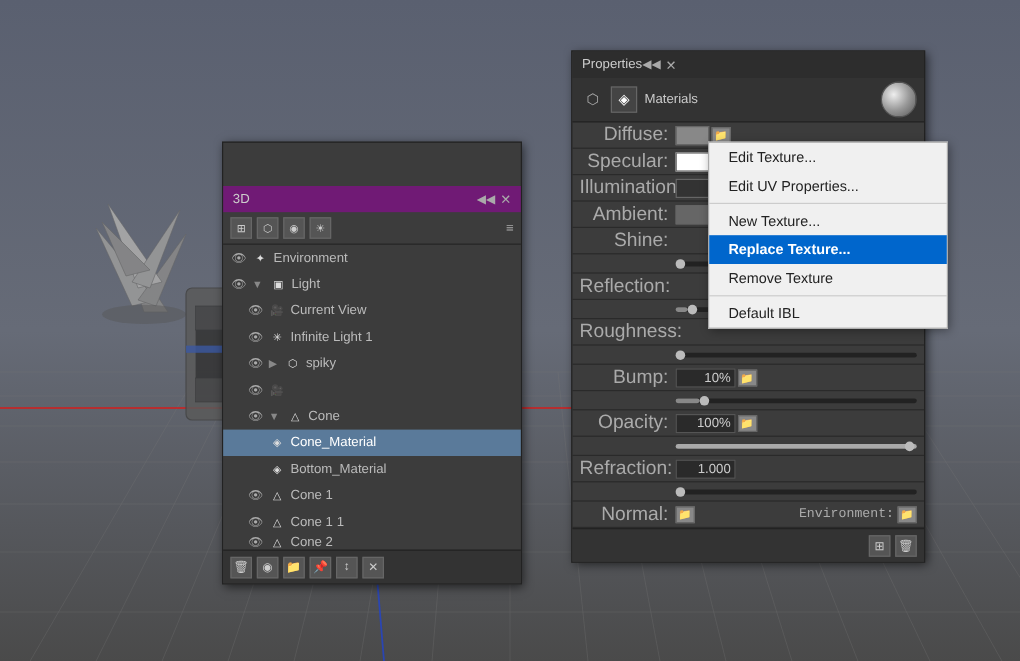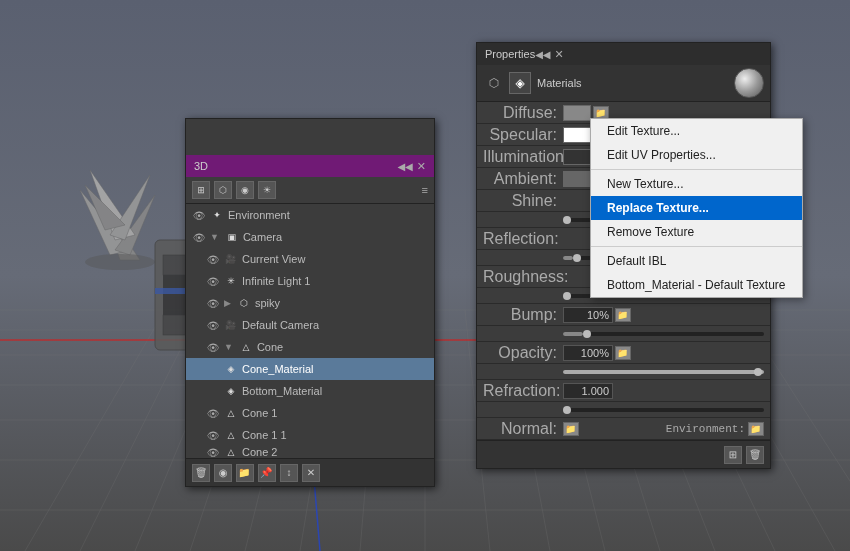--- a/index.html
+++ b/index.html
@@ -445,21 +445,21 @@
     <div class="layer-item">
       <span class="eye-icon">👁</span>
       <span class="layer-icon">✦</span>
       <span class="layer-label">Environment</span>
     </div>
 
     <div class="layer-item">
       <span class="eye-icon">👁</span>
       <span class="chevron">▼</span>
       <span class="layer-icon">▣</span>
-      <span class="layer-label">Camera</span>
+      <span class="layer-label">Light</span>
     </div>
 
     <div class="layer-item layer-indent-1">
       <span class="eye-icon">👁</span>
       <span class="layer-icon">🎥</span>
       <span class="layer-label">Current View</span>
     </div>
 
     <div class="layer-item layer-indent-1">
       <span class="eye-icon">👁</span>
@@ -470,21 +470,20 @@
     <div class="layer-item layer-indent-1">
       <span class="eye-icon">👁</span>
       <span class="chevron">▶</span>
       <span class="layer-icon">⬡</span>
       <span class="layer-label">spiky</span>
     </div>
 
     <div class="layer-item layer-indent-1">
       <span class="eye-icon">👁</span>
       <span class="layer-icon">🎥</span>
-      <span class="layer-label">Default Camera</span>
     </div>
 
     <div class="layer-item layer-indent-1">
       <span class="eye-icon">👁</span>
       <span class="chevron">▼</span>
       <span class="layer-icon">△</span>
       <span class="layer-label">Cone</span>
     </div>
 
     <div class="layer-item layer-indent-2 selected">
@@ -659,16 +658,15 @@
 
 <div class="context-menu">
   <div class="ctx-item">Edit Texture...</div>
   <div class="ctx-item">Edit UV Properties...</div>
   <div class="ctx-separator"></div>
   <div class="ctx-item">New Texture...</div>
   <div class="ctx-item highlighted">Replace Texture...</div>
   <div class="ctx-item">Remove Texture</div>
   <div class="ctx-separator"></div>
   <div class="ctx-item">Default IBL</div>
-  <div class="ctx-item">Bottom_Material - Default Texture</div>
 </div>
 
 <div class="cursor-arrow" style="left:718px;top:222px;font-size:16px;">↖</div>
 
 </body></html>

